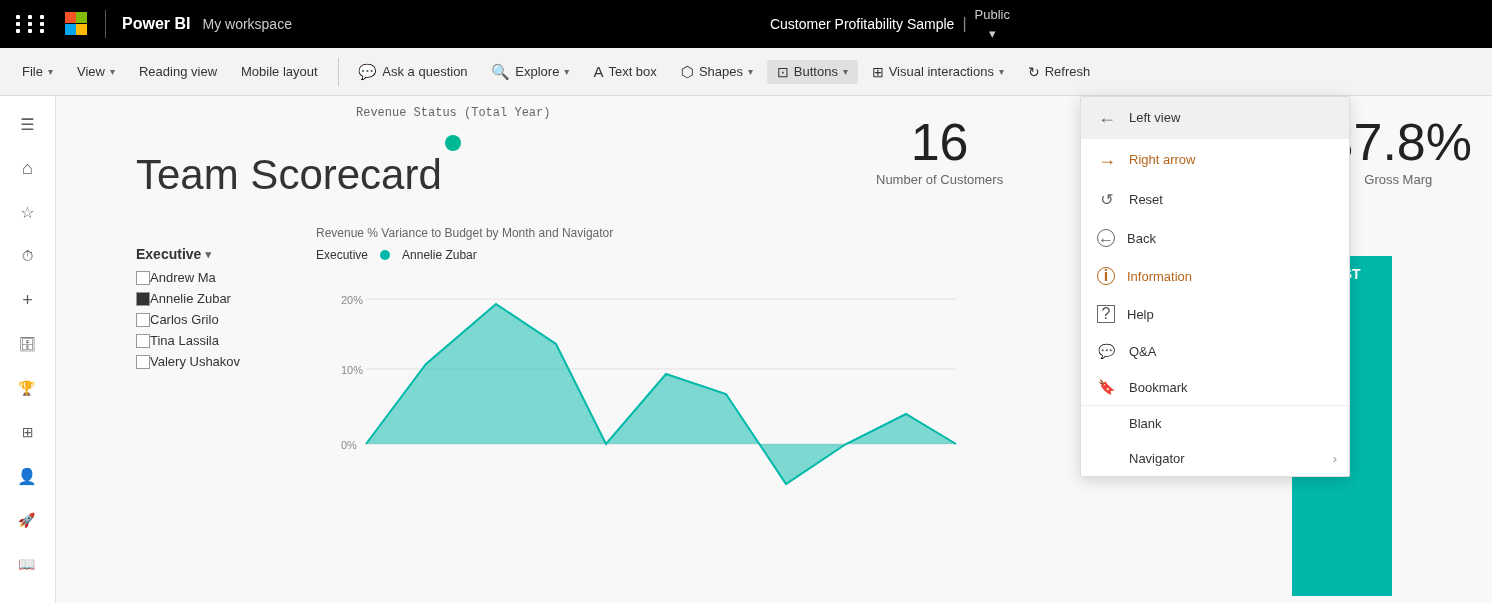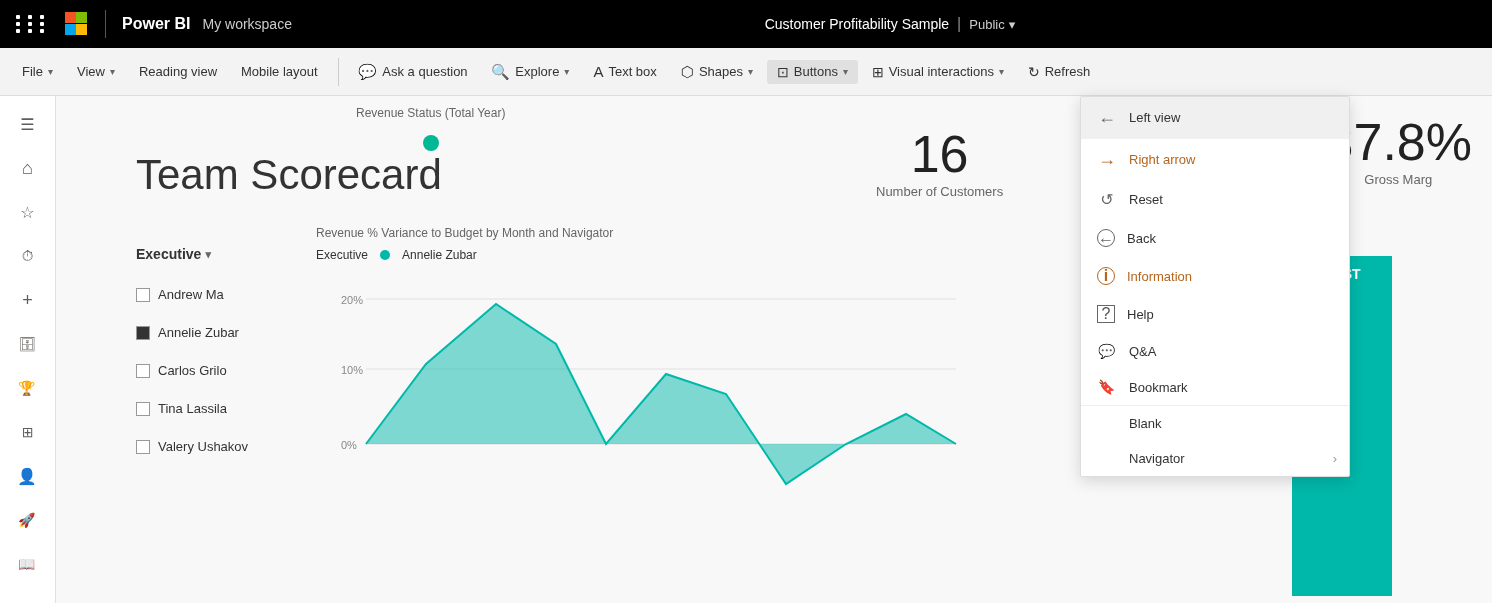--- a/index.html
+++ b/index.html
@@ -69,20 +69,21 @@
     .top-bar-pipe {
       color: #888;
     }
     .top-bar-badge {
       font-size: 13px;
       color: #ccc;
       display: flex;
       align-items: center;
       gap: 4px;
       cursor: pointer;
+      flex-direction: column;
     }
 
     
     .toolbar {
       display: flex;
       align-items: center;
       background: #f3f3f3;
       height: 48px;
       padding: 6px 12px;
       border-bottom: 1px solid #ddd;
@@ -171,24 +172,22 @@
     }
     .exec-list {
       list-style: none;
       display: flex;
       flex-direction: column;
       gap: 6px;
     }
     .exec-list li {
       display: flex;
       align-items: center;
-      gap: 8px;
       font-size: 13px;
       color: #333;
-      margin-top: 17px;
     }
     .exec-list li .cb {
       width: 14px; height: 14px;
       border: 1px solid #999;
       background: #fff;
       display: inline-block;
     }
     .exec-list li .cb.checked {
       background: #333;
     }
@@ -196,32 +195,33 @@
     
     .revenue-status {
       position: absolute;
       left: 300px; top: 10px;
       text-align: center;
     }
     .revenue-label {
       font-size: 12px;
       color: #666;
       margin-bottom: 15px;
+      font-family: Liberation Mono, monospace;
     }
     .revenue-dot {
       width: 16px; height: 16px;
       background: #00b894;
       border-radius: 50%;
       margin: 0 auto;
     }
 
     
     .kpi-16 {
       position: absolute;
-      left: 820px; top: 32px;
+      left: 820px; top: 20px;
       text-align: center;
     }
     .kpi-number {
       font-size: 52px;
       font-weight: 200;
       color: #222;
       line-height: 1;
     }
     .kpi-label {
       font-size: 13px;

